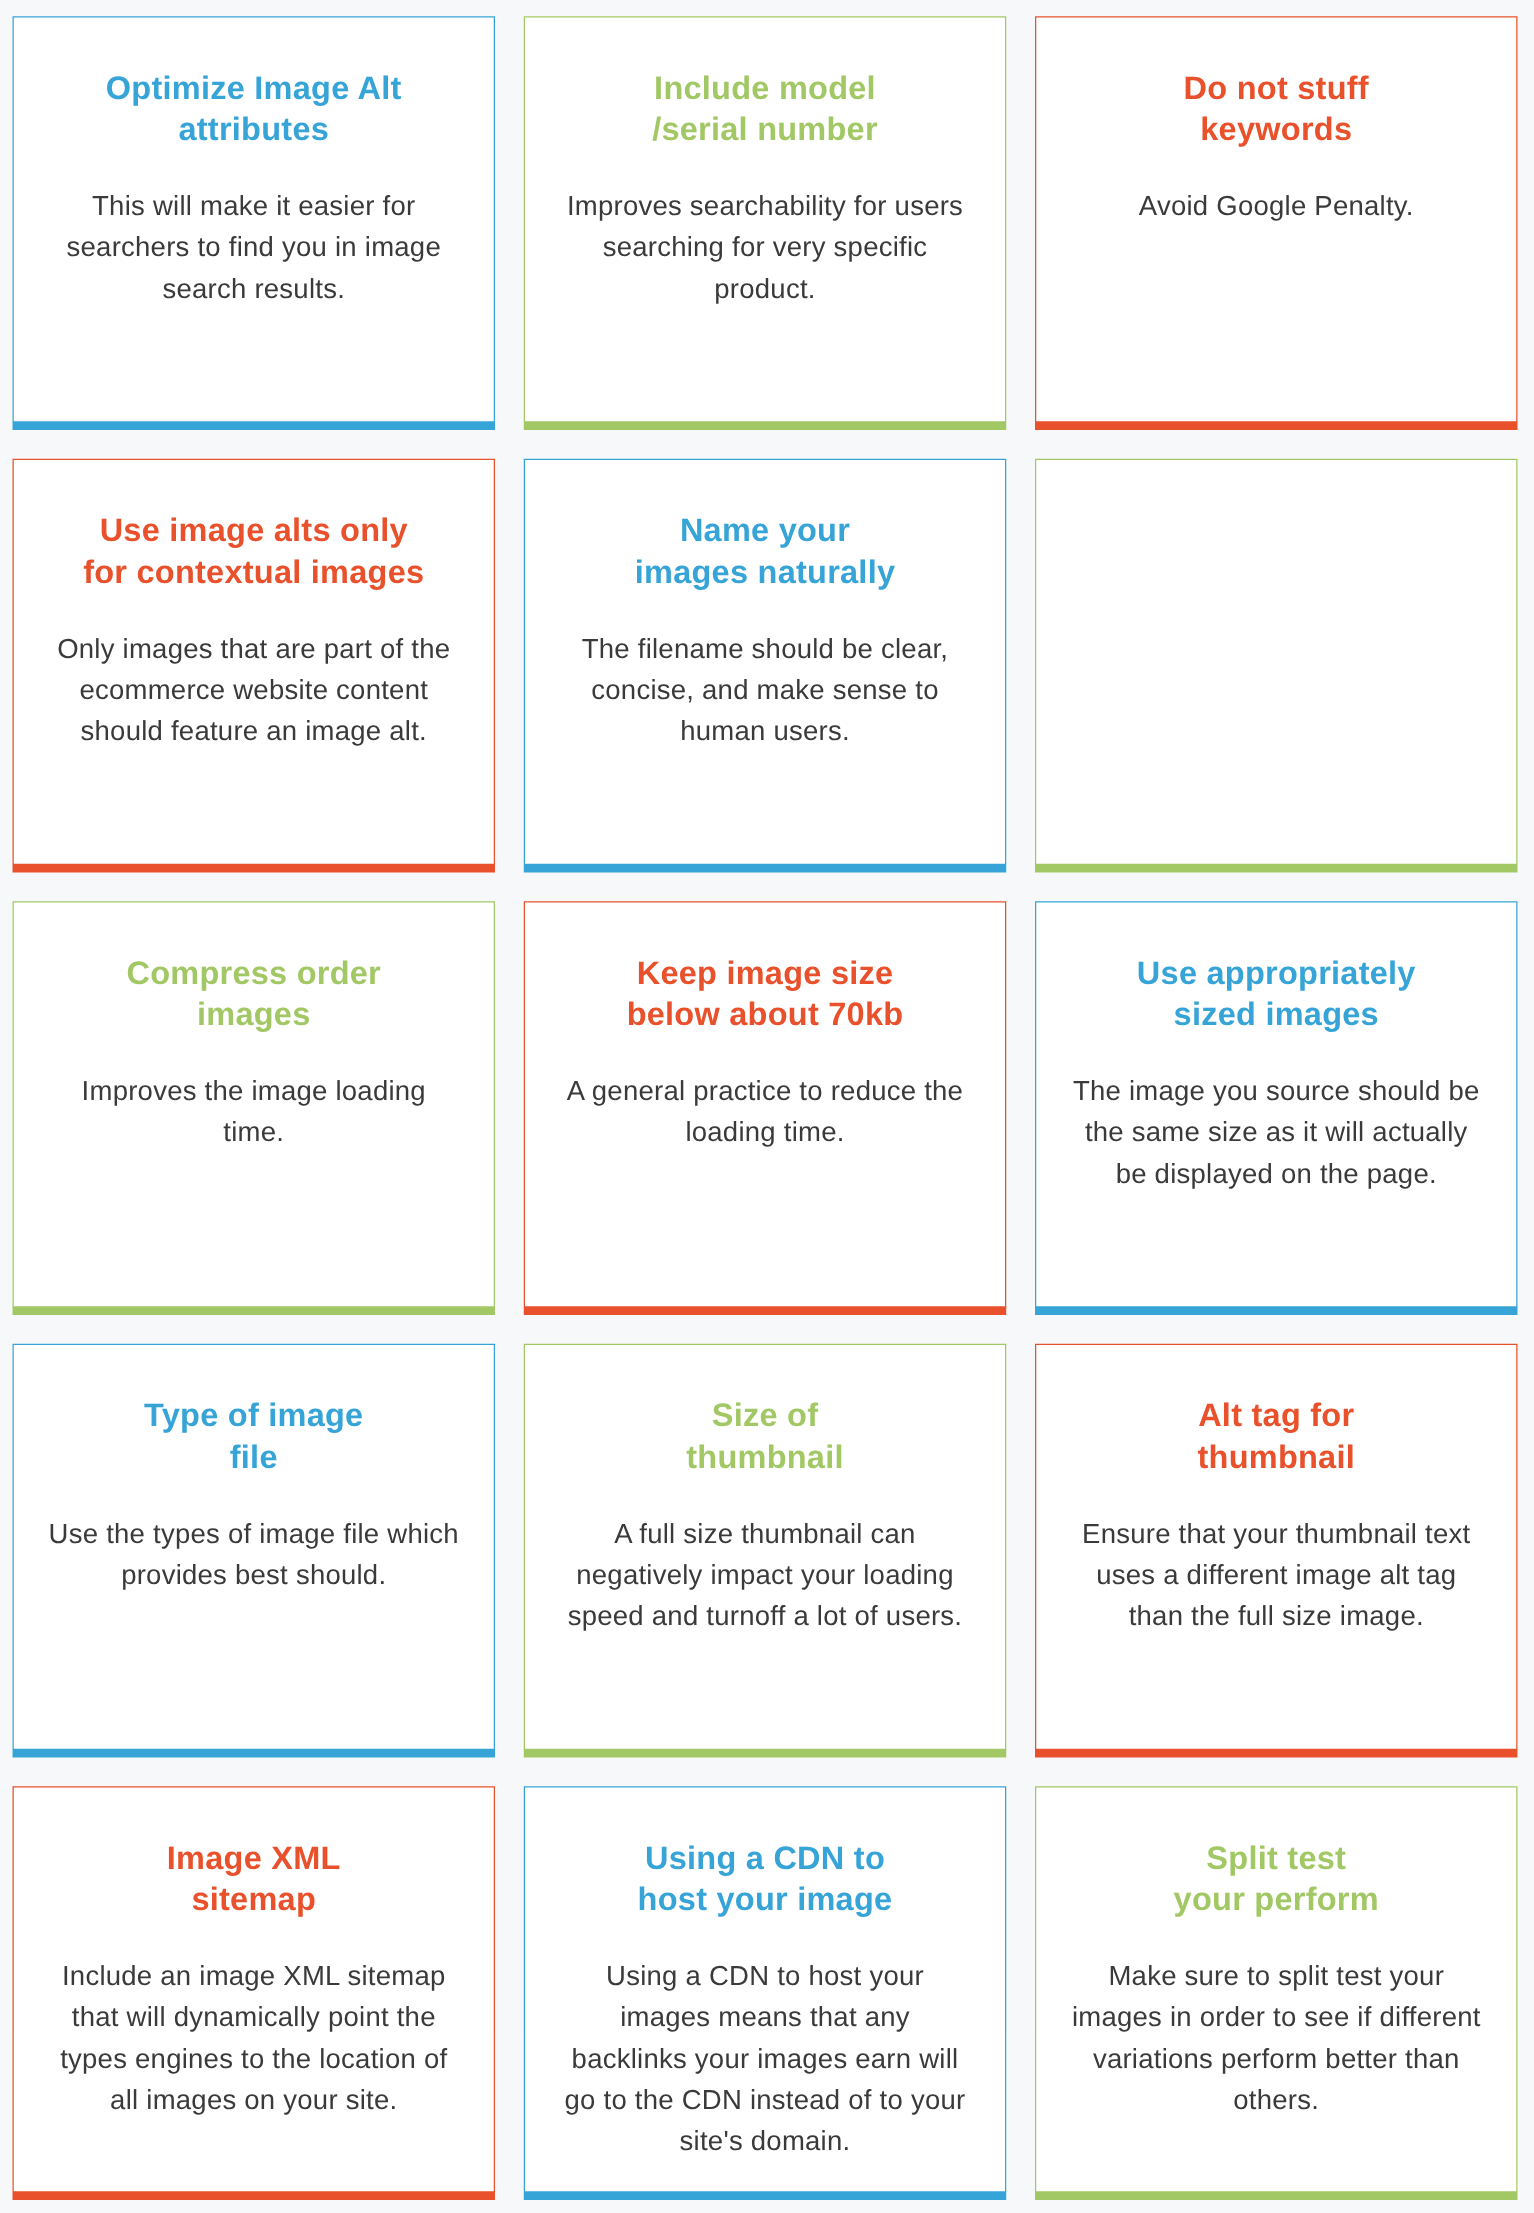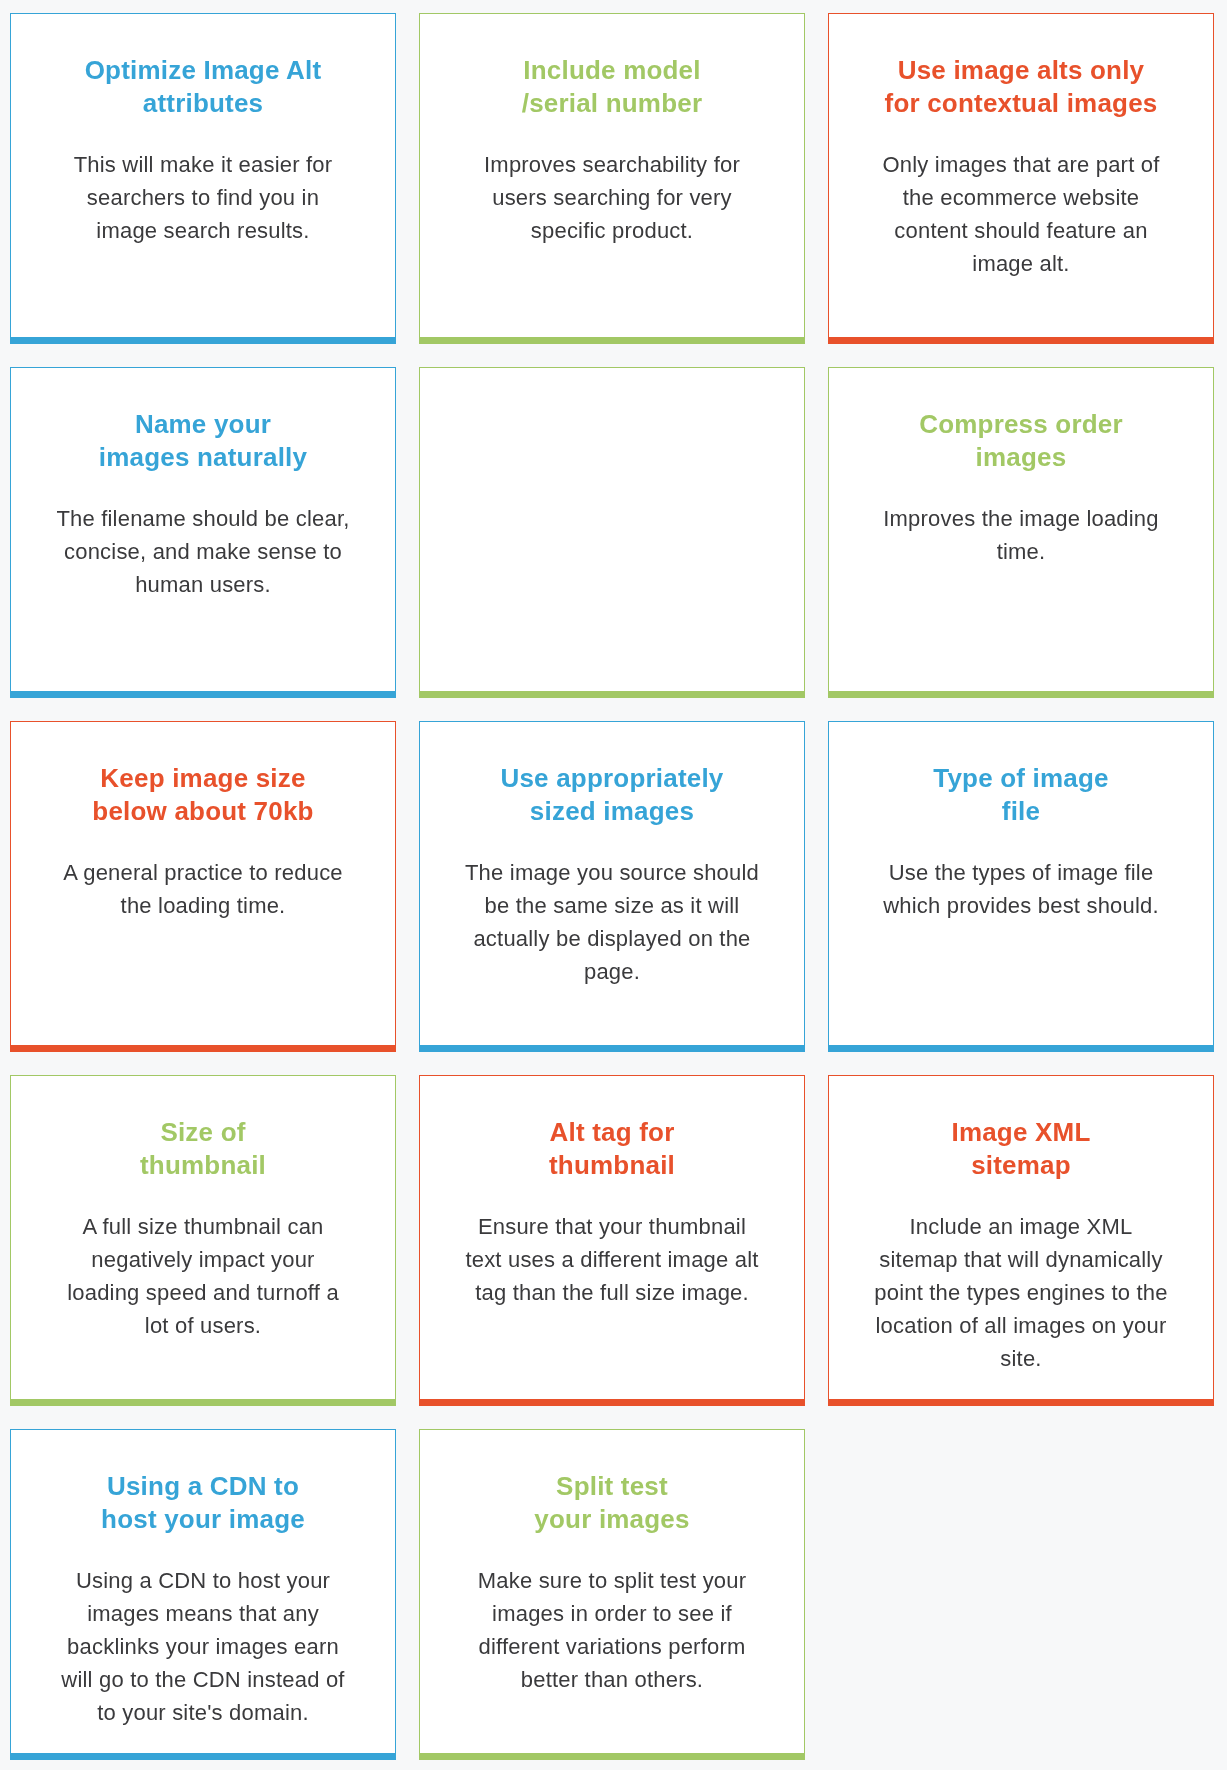--- a/index.html
+++ b/index.html
@@ -34,21 +34,21 @@
   .card-title {
     margin: 0 0 27px 0;
     color: var(--accent);
     font-size: 26px;
     font-weight: bold;
     line-height: 1.28;
     white-space: pre-line;
     letter-spacing: 0.2px;
   }
   .card-body {
-    margin: 16px;
+    margin: 0;
     color: #3a3a3c;
     font-size: 22px;
     line-height: 1.5;
     letter-spacing: 0.2px;
   }
 </style>
 </head>
 <body style="background: rgb(247, 248, 249);">
 
 <div class="cards-grid">
@@ -57,20 +57,25 @@
 attributes</h2>
     <p class="card-body">This will make it easier for searchers to find you in image search results.</p>
   </div>
 
   <div class="card" style="--accent: #a2c865;">
     <h2 class="card-title">Include model
 /serial number</h2>
     <p class="card-body">Improves searchability for users searching for very specific product.</p>
   </div>
 
+  <div class="card" style="--accent: #e8512b;">
+    <h2 class="card-title">Do not stuff
+keywords</h2>
+    <p class="card-body">Avoid Google Penalty.</p>
+  </div>
 
   <div class="card" style="--accent: #e8512b;">
     <h2 class="card-title">Use image alts only
 for contextual images</h2>
     <p class="card-body">Only images that are part of the ecommerce website content should feature an image alt.</p>
   </div>
 
   <div class="card" style="--accent: #36a4d7;">
     <h2 class="card-title">Name your
 images naturally</h2>
@@ -123,16 +128,16 @@
   </div>
 
   <div class="card" style="--accent: #36a4d7;">
     <h2 class="card-title">Using a CDN to
 host your image</h2>
     <p class="card-body">Using a CDN to host your images means that any backlinks your images earn will go to the CDN instead of to your site's domain.</p>
   </div>
 
   <div class="card" style="--accent: #a2c865;">
     <h2 class="card-title">Split test
-your images</h2>
+your perform</h2>
     <p class="card-body">Make sure to split test your images in order to see if different variations perform better than others.</p>
   </div>
 </div>
 
 </body></html>

